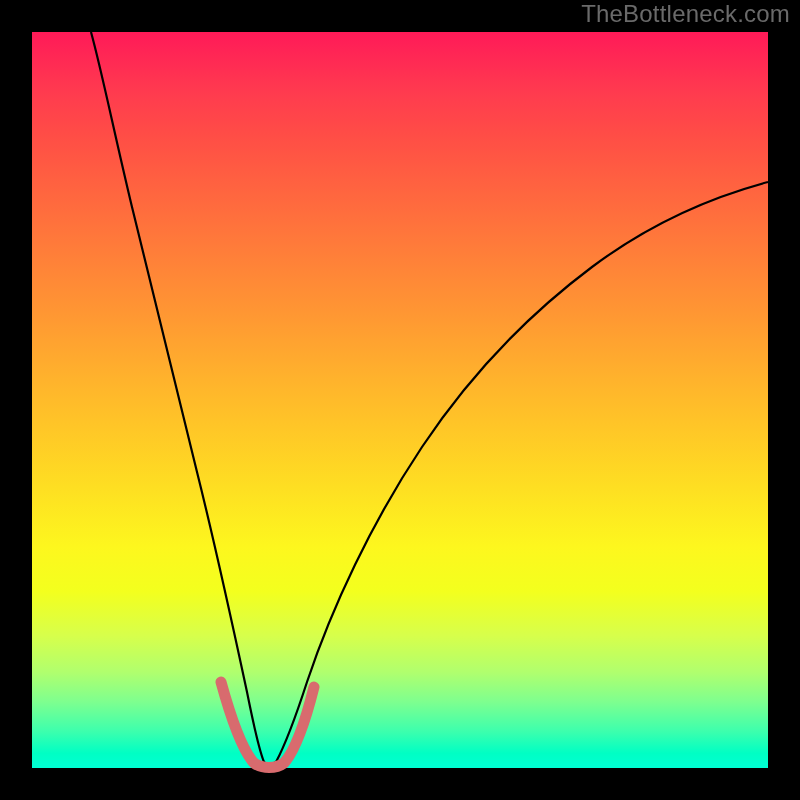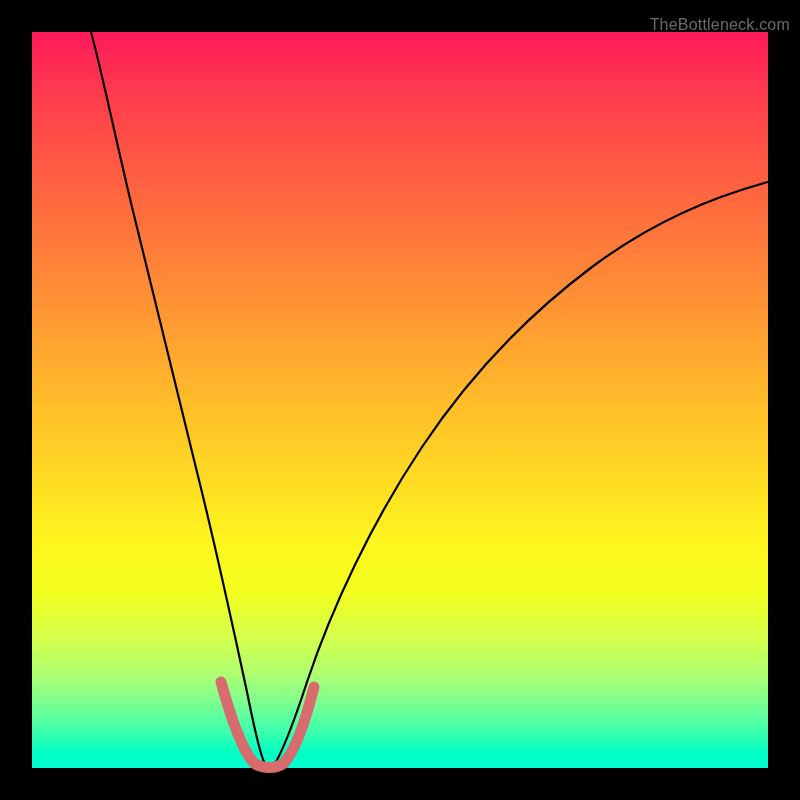--- a/index.html
+++ b/index.html
@@ -6,24 +6,24 @@
   body {
     width: 800px;
     height: 800px;
     background: #000;
     position: relative;
     overflow: hidden;
     font-family: Arial, Helvetica, sans-serif;
   }
   .watermark {
     position: absolute;
-    top: 16px;
+    top: 0;
     right: 10px;
     color: #6a6a6a;
-    font-size: 16px;
+    font-size: 24px;
     font-weight: 400;
     z-index: 10;
     letter-spacing: 0.2px;
   }
   .plot {
     position: absolute;
     left: 32px;
     top: 32px;
     width: 736px;
     height: 736px;

